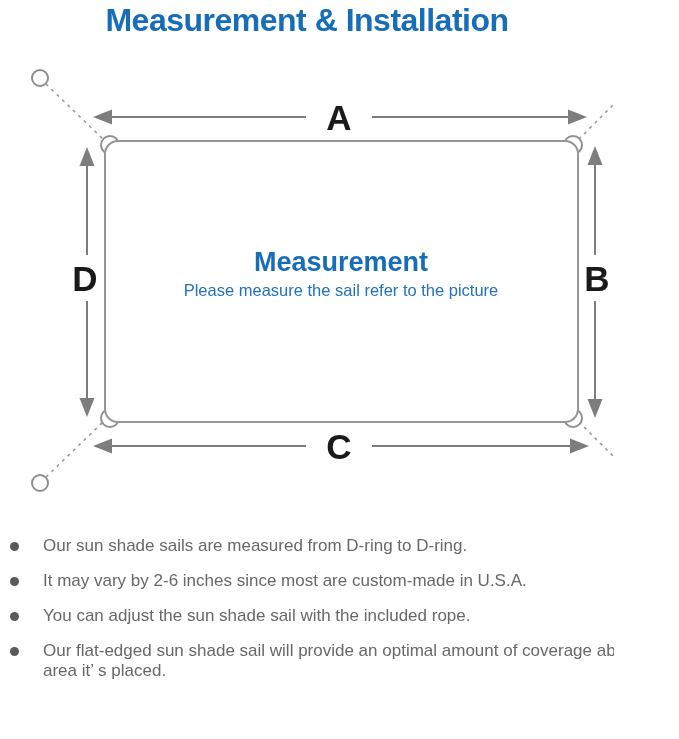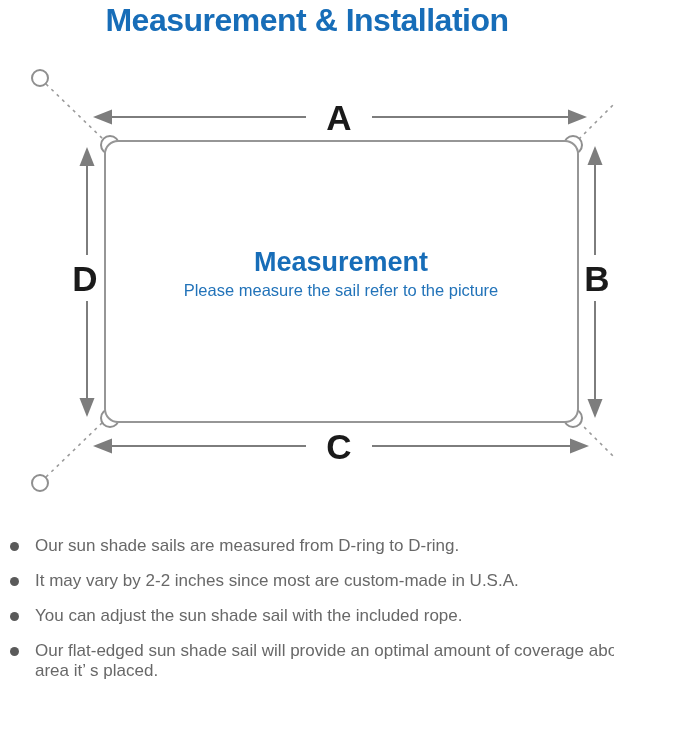--- a/index.html
+++ b/index.html
@@ -50,21 +50,21 @@
   .notes {
     position: absolute;
     top: 536px;
     left: 10px;
     width: 662px;
     list-style: none;
   }
   .note-item {
     display: flex;
     align-items: flex-start;
-    gap: 16px;
+    gap: 24px;
     margin-bottom: 15px;
     font-size: 17px;
     line-height: 20px;
     color: #686868;
   }
   .bullet-dot {
     flex: 0 0 auto;
     width: 9px;
     height: 9px;
     margin-top: 6px;
@@ -140,21 +140,21 @@
     <text x="341" y="232" text-anchor="middle" dominant-baseline="central" class="center-subtitle">Please measure the sail refer to the picture</text>
   </svg>
 
   <ul class="notes">
     <li class="note-item">
       <span class="bullet-dot"></span>
       <span>Our sun shade sails are measured from D-ring to D-ring.</span>
     </li>
     <li class="note-item">
       <span class="bullet-dot"></span>
-      <span>It may vary by 2-2 inches since most are custom-made in U.S.A.</span>
+      <span>It may vary by 2-6 inches since most are custom-made in U.S.A.</span>
     </li>
     <li class="note-item">
       <span class="bullet-dot"></span>
       <span>You can adjust the sun shade sail with the included rope.</span>
     </li>
     <li class="note-item">
       <span class="bullet-dot"></span>
       <span>Our flat-edged sun shade sail will provide an optimal amount of coverage above the area it’ s placed.</span>
     </li>
   </ul>

